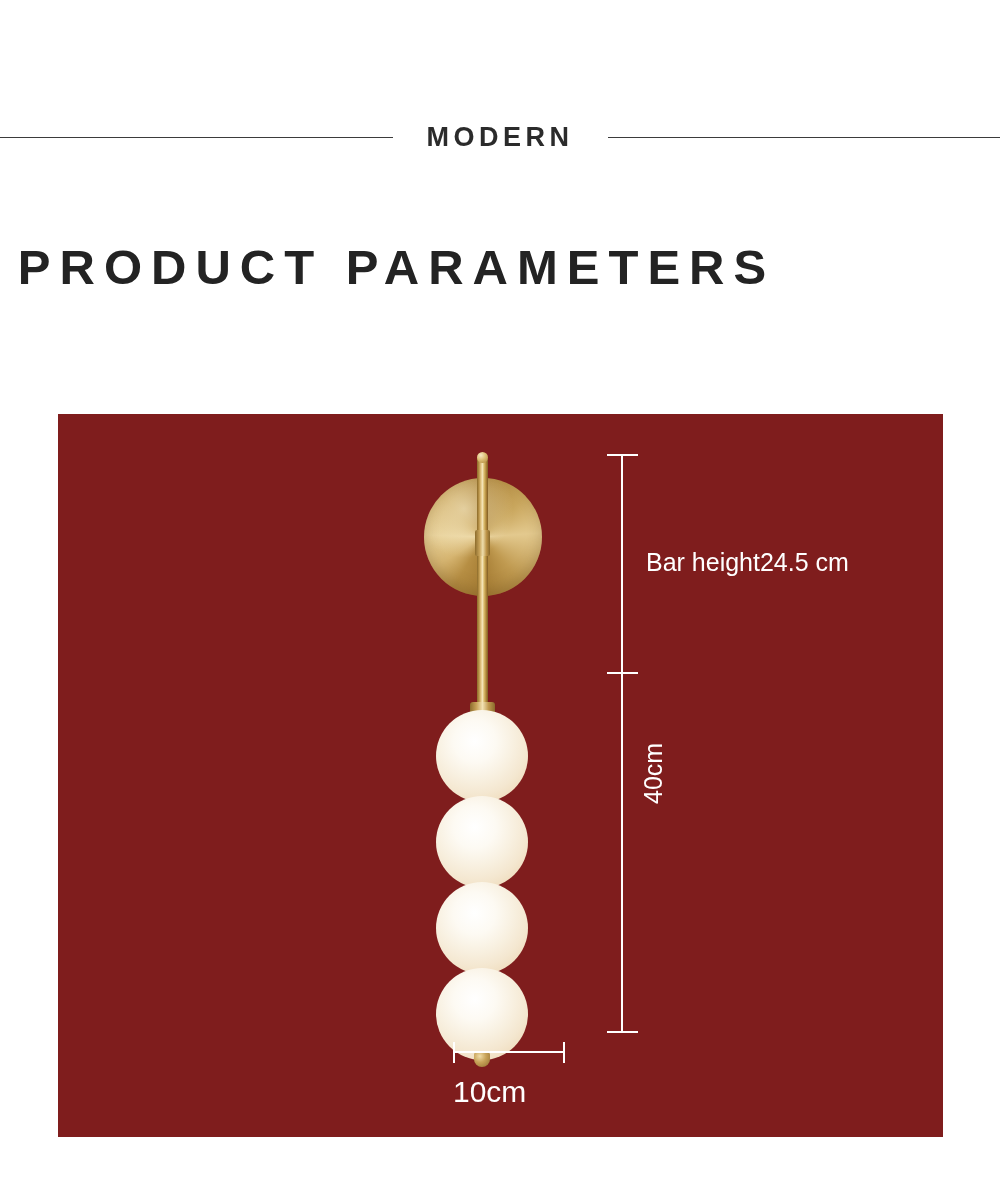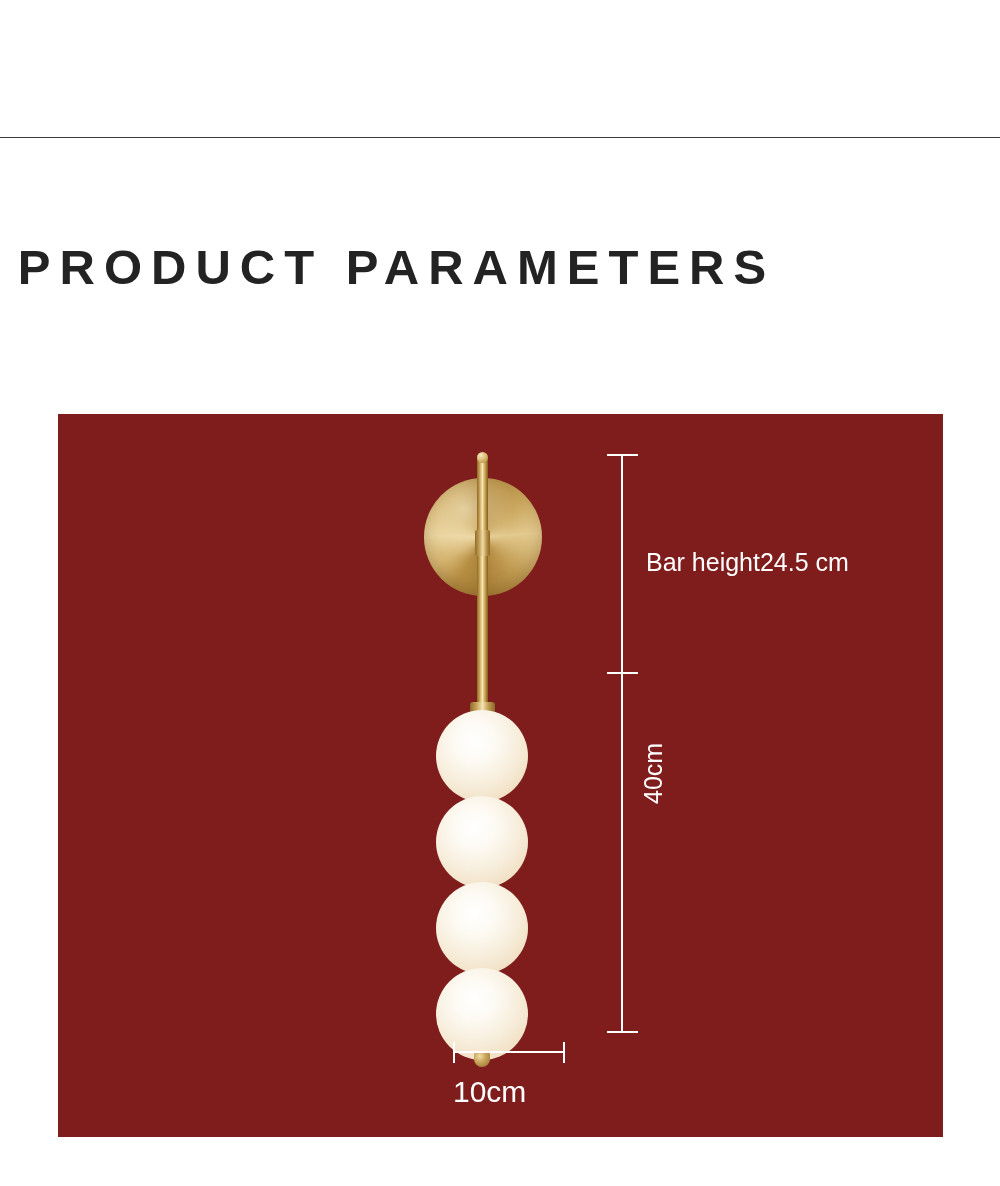--- a/index.html
+++ b/index.html
@@ -250,20 +250,21 @@
     color: #ffffff;
     line-height: 1;
     white-space: nowrap;
   }
 </style>
 </head>
 <body>
 
 <div class="divider-row">
   <div class="divider-rule"></div>
+  <div class="divider-label">MODERN</div>
   <div class="divider-rule"></div>
 </div>
 
 <div class="page-heading">PRODUCT PARAMETERS</div>
 
 <div class="stage">
 
   <div class="lamp">
     <div class="wall-plate"></div>
     <div class="rod"></div>

